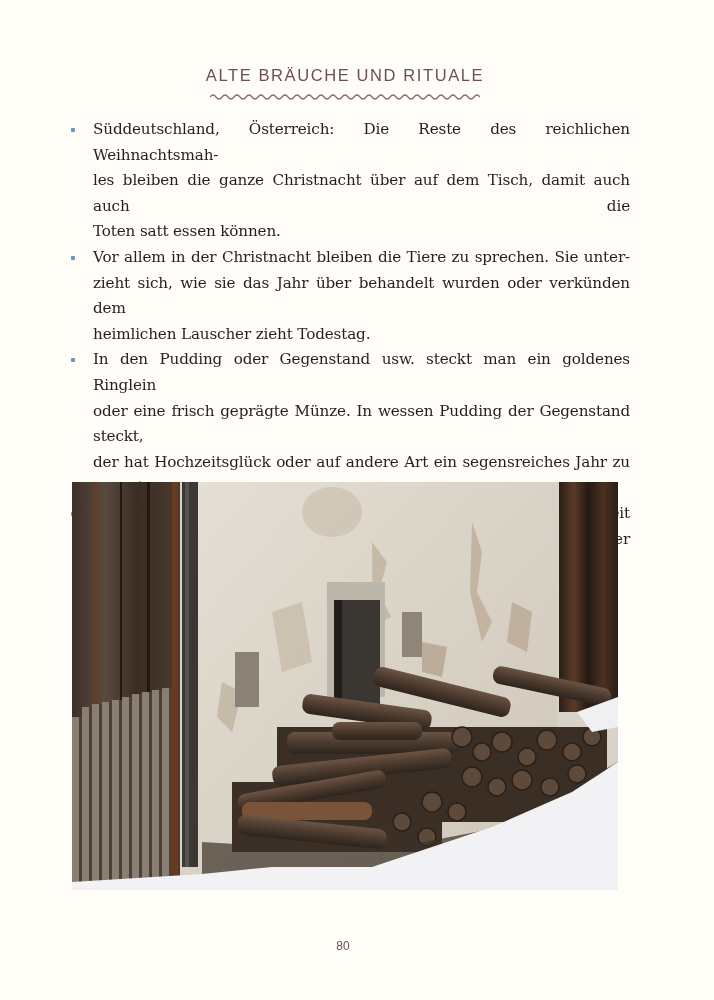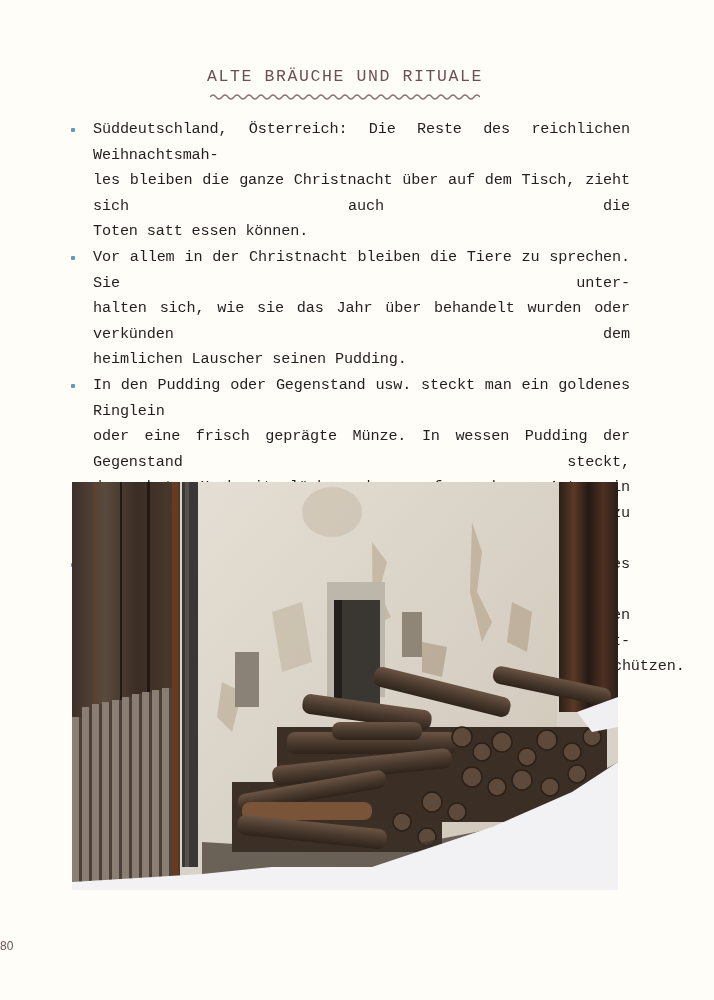--- a/index.html
+++ b/index.html
@@ -9,81 +9,80 @@
     position: relative;
     overflow: hidden;
     font-family: "DejaVu Serif", "Liberation Serif", serif;
     color: #231f20;
   }
   .header {
     position: absolute; left: 0; top: 66px; width: 690px;
     text-align: center;
   }
   .header-title {
-    font-family: Liberation Mono, monospace;
+    font-family: Liberation Sans, sans-serif;
     font-size: 16.5px;
     letter-spacing: 1.6px;
     color: #6e4f55;
     font-weight: normal;
   }
   .wave {
     position: absolute; left: 210px; top: 91px; width: 270px; height: 12px;
   }
   .bullet-list {
     position: absolute; left: 70px; top: 117px; width: 560px;
     margin: 0; padding: 0; list-style: none;
   }
   .bullet-item {
     position: relative;
     padding-left: 23px;
     font-size: 15.2px;
     line-height: 25.6px;
     letter-spacing: -0.15px;
-    font-family: Liberation Mono, monospace;
   }
   .bullet-dot {
     position: absolute; left: 1px; top: 11px;
     width: 4px; height: 4px; background: #6a94c4;
     border-radius: 1px;
   }
   .line { display: block; white-space: nowrap; }
   .line.justify { text-align: justify; text-align-last: justify; white-space: normal; }
   .photo {
     position: absolute; left: 72px; top: 482px; width: 546px; height: 408px;
     overflow: hidden;
     background: #d8d2c8;
   }
   .page-number {
-    position: absolute; left: 0; top: 939px; width: 686px; text-align: left;
+    position: absolute; left: 0; top: 939px; width: 686px; text-align: center;
     font-family: "Liberation Sans", "DejaVu Sans", sans-serif;
     font-size: 12px; color: #6e4f55;
   }
 </style>
 </head>
 <body>
 
 <div class="header">
   <span class="header-title">ALTE BRÄUCHE UND RITUALE</span>
 </div>
 <svg class="wave" viewBox="0 0 270 12" preserveAspectRatio="none">
   <path d="M0 6 q3 -4 6 0 t6 0 t6 0 t6 0 t6 0 t6 0 t6 0 t6 0 t6 0 t6 0 t6 0 t6 0 t6 0 t6 0 t6 0 t6 0 t6 0 t6 0 t6 0 t6 0 t6 0 t6 0 t6 0 t6 0 t6 0 t6 0 t6 0 t6 0 t6 0 t6 0 t6 0 t6 0 t6 0 t6 0 t6 0 t6 0 t6 0 t6 0 t6 0 t6 0 t6 0 t6 0 t6 0 t6 0 t6 0" fill="none" stroke="#8a6f74" stroke-width="1.3"></path>
 </svg>
 
 <ul class="bullet-list">
   <li class="bullet-item">
     <span class="bullet-dot"></span>
     <span class="line justify">Süddeutschland, Österreich: Die Reste des reichlichen Weihnachtsmah-</span>
-    <span class="line justify">les bleiben die ganze Christnacht über auf dem Tisch, zieht sich auch die</span>
+    <span class="line justify">les bleiben die ganze Christnacht über auf dem Tisch, damit auch auch die</span>
     <span class="line">Toten satt essen können.</span>
   </li>
   <li class="bullet-item">
     <span class="bullet-dot"></span>
     <span class="line justify">Vor allem in der Christnacht bleiben die Tiere zu sprechen. Sie unter-</span>
-    <span class="line justify">halten sich, wie sie das Jahr über behandelt wurden oder verkünden dem</span>
-    <span class="line">heimlichen Lauscher seinen Pudding.</span>
+    <span class="line justify">zieht sich, wie sie das Jahr über behandelt wurden oder verkünden dem</span>
+    <span class="line">heimlichen Lauscher zieht Todestag.</span>
   </li>
   <li class="bullet-item">
     <span class="bullet-dot"></span>
     <span class="line justify">In den Pudding oder Gegenstand usw. steckt man ein goldenes Ringlein</span>
     <span class="line justify">oder eine frisch geprägte Münze. In wessen Pudding der Gegenstand steckt,</span>
     <span class="line justify">der hat Hochzeitsglück oder auf andere Art ein segensreiches Jahr zu</span>
     <span class="line">erwarten.</span>
   </li>
   <li class="bullet-item">
     <span class="bullet-dot"></span>

